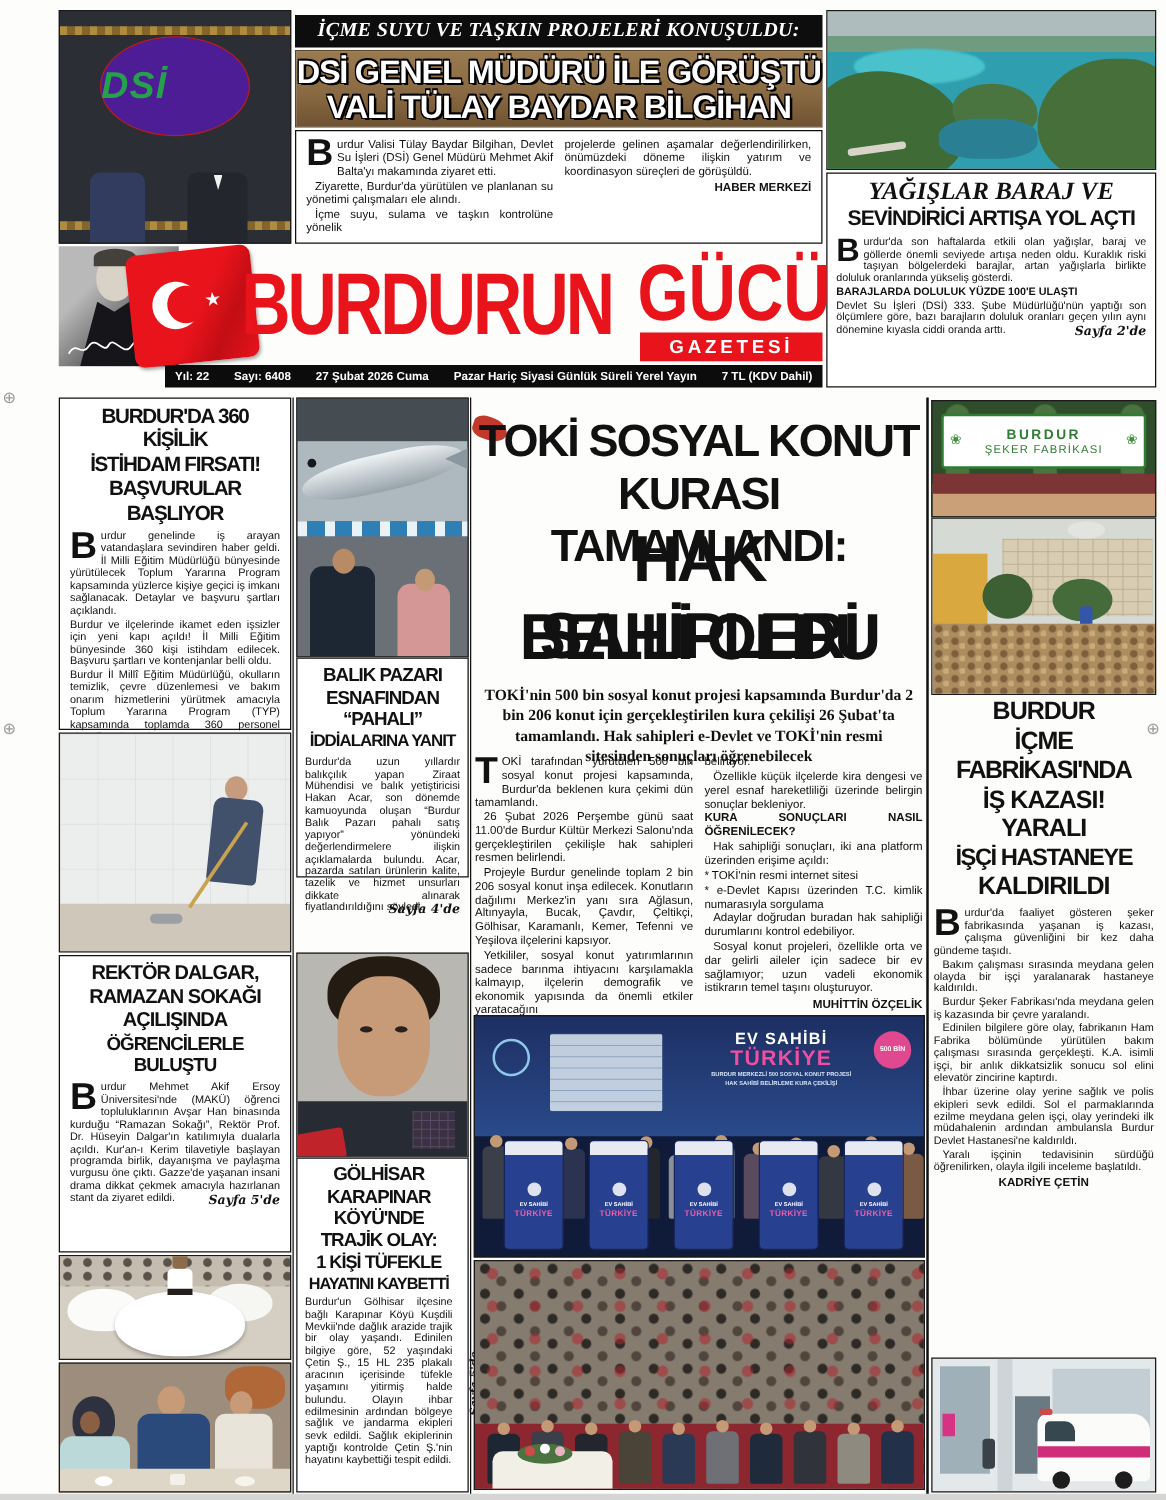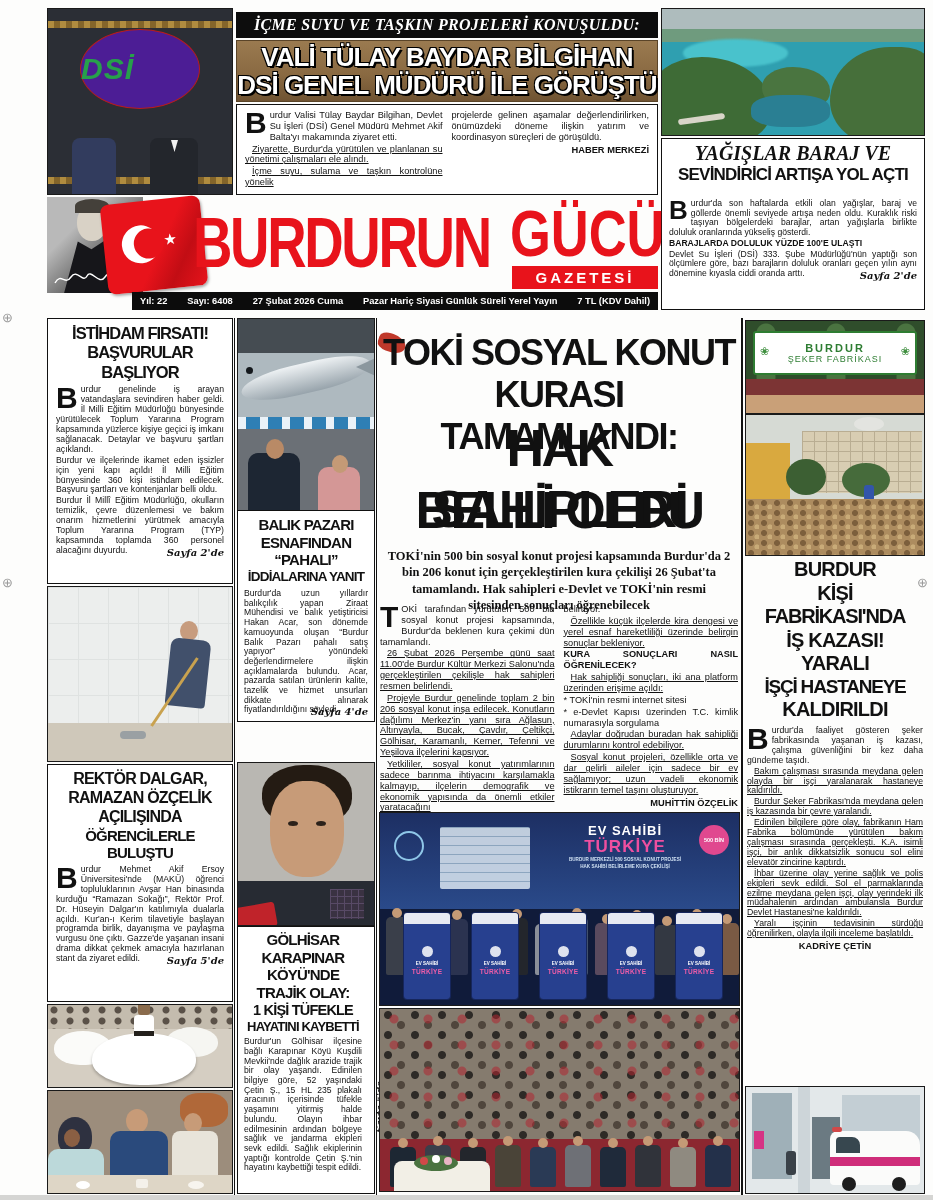--- a/index.html
+++ b/index.html
@@ -4,21 +4,21 @@
 <style>
   html,body{margin:0;padding:0;background:#e9e9e7;}
   .page{position:relative;width:933px;height:1200px;margin:0 auto;background:#fdfdfc;
         font-family:"Liberation Sans",sans-serif;color:#111;overflow:hidden;}
   .abs{position:absolute;}
   .photo{position:absolute;overflow:hidden;border:1.5px solid #1a1a1a;background:#c8c8c8;box-sizing:border-box;}
   .box{position:absolute;background:#fff;border:1.6px solid #111;box-sizing:border-box;padding:5px 8px;}
   .body{font-size:9.2px;line-height:1.18;text-align:justify;margin:0 0 1px 0;}
   .sm{font-size:8.7px;line-height:1.14;}
   .xs{font-size:8.6px;line-height:1.13;}
-  .ind{text-indent:7px;text-decoration:underline;}
+  .ind{text-indent:7px;}
   .dropcap{float:left;font-size:30px;line-height:24px;font-weight:bold;margin:1px 3px 0 0;}
   .hl{font-weight:bold;text-align:center;letter-spacing:-0.8px;line-height:1.18;margin:0;}
   .pageref{font-family:"DejaVu Serif",serif;font-style:italic;font-weight:bold;font-size:10px;
            text-align:right;margin-top:-10px;}
   .byline{font-weight:bold;text-align:right;font-size:9.3px;margin-top:2px;}
   .subh{font-weight:bold;}
   .vsep{position:absolute;width:1.5px;background:#111;}
   .regmark{position:absolute;color:#9b9b9b;font-size:13px;line-height:13px;}
   .serifital{font-family:"Liberation Serif",serif;font-style:italic;font-weight:bold;}
   
@@ -74,22 +74,22 @@
     <div class="abs" style="left:118px;bottom:17px;width:16px;height:18px;border-radius:50%;background:#caa183"></div>
     <div class="abs" style="left:102px;bottom:0;width:48px;height:56px;border-radius:8px 8px 0 0;background:#23262c"></div>
     <div class="abs" style="left:123px;bottom:42px;width:7px;height:12px;background:#f2f2f2;clip-path:polygon(50% 100%,0 0,100% 0)"></div>
   </div>
 
   <div class="kickerbar">
     <span class="serifital">İÇME SUYU VE TAŞKIN PROJELERİ KONUŞULDU:</span>
   </div>
 
   <div class="band">
+    <div>DSİ GENEL MÜDÜRÜ İLE GÖRÜŞTÜ</div>
     <div>VALİ TÜLAY BAYDAR BİLGİHAN</div>
-    <div>DSİ GENEL MÜDÜRÜ İLE GÖRÜŞTÜ</div>
   </div>
 
   <div class="box" style="left:236px;top:104px;width:422px;height:91px">
     <div class="twocol">
       <div>
         <p class="body"><span class="dropcap">B</span><span>urdur Valisi Tülay Baydar Bilgihan, Devlet Su İşleri (DSİ) Genel Müdürü Mehmet Akif Balta'yı makamında ziyaret etti.</span></p>
         <p class="body ind">Ziyarette, Burdur'da yürütülen ve planlanan su yönetimi çalışmaları ele alındı.</p>
         <p class="body ind">İçme suyu, sulama ve taşkın kontrolüne yönelik</p>
       </div>
       <div>
@@ -103,21 +103,21 @@
     <div class="abs" style="left:8%;top:24%;width:40%;height:22%;background:#49c2cc;border-radius:50%;filter:blur(1px)"></div>
     <div class="abs" style="left:-12px;top:38%;width:46%;height:70%;background:#3e6b36;border-radius:45% 60% 40% 30%"></div>
     <div class="abs" style="right:-16px;top:30%;width:42%;height:78%;background:#466f3a;border-radius:55% 35% 30% 45%"></div>
     <div class="abs" style="left:38%;top:46%;width:26%;height:34%;background:#4a7540;border-radius:50% 60% 45% 55%"></div>
     <div class="abs" style="left:34%;bottom:6%;width:30%;height:26%;background:#2a7f93;border-radius:40%"></div>
     <div class="abs" style="left:6%;bottom:10%;width:18%;height:6px;background:#d8d5c8;border-radius:3px;transform:rotate(-8deg)"></div>
   </div>
 
   <div class="box" style="left:661px;top:138px;width:264px;height:172px;padding:3px 7px">
     <div class="serifital" style="text-align:center;font-size:20px">YAĞIŞLAR BARAJ VE</div>
-    <div class="hl" style="font-size:17px;margin-bottom:14px">SEVİNDİRİCİ ARTIŞA YOL AÇTI</div>
+    <div class="hl" style="font-size:17px;margin-bottom:4px">SEVİNDİRİCİ ARTIŞA YOL AÇTI</div>
     <p class="body xs"><span class="dropcap" style="font-size:26px;line-height:21px">B</span><span>urdur'da son haftalarda etkili olan yağışlar, baraj ve göllerde önemli seviyede artışa neden oldu. Kuraklık riski taşıyan bölgelerdeki barajlar, artan yağışlarla birlikte doluluk oranlarında yükseliş gösterdi.</span></p>
     <p class="body xs subh">BARAJLARDA DOLULUK YÜZDE 100'E ULAŞTI</p>
     <p class="body xs">Devlet Su İşleri (DSİ) 333. Şube Müdürlüğü'nün yaptığı son ölçümlere göre, bazı barajların doluluk oranları geçen yılın aynı dönemine kıyasla ciddi oranda arttı.</p>
     <div class="pageref">Sayfa 2'de</div>
   </div>
 
   <div class="abs" style="left:47px;top:197px;width:96px;height:96px;background:linear-gradient(135deg,#b9b9b9 0 30%,#6a6a6a 60%,#262626);overflow:hidden">
     <div class="abs" style="left:30px;top:8px;width:30px;height:36px;border-radius:48%;background:#d9d2c6"></div>
     <div class="abs" style="left:28px;top:2px;width:34px;height:14px;border-radius:50% 50% 0 0;background:#44403a"></div>
     <div class="abs" style="left:8px;top:40px;width:76px;height:56px;background:#16161a;clip-path:polygon(12% 100%,30% 8%,48% 22%,66% 6%,92% 100%)"></div>
@@ -139,39 +139,40 @@
     <span>27 Şubat 2026 Cuma</span>
     <span>Pazar Hariç Siyasi Günlük Süreli Yerel Yayın</span>
     <span>7 TL (KDV Dahil)</span>
   </div>
 
   <div class="vsep" style="left:233.5px;top:318px;height:878px"></div>
   <div class="vsep" style="left:375.5px;top:318px;height:878px"></div>
   <div class="vsep" style="left:741px;top:318px;height:878px;width:2px"></div>
 
   <div class="box" style="left:47px;top:318px;width:186px;height:266px">
+    <div class="hl" style="font-size:16.5px;letter-spacing:-1px">BURDUR'DA 360 KİŞİLİK</div>
     <div class="hl" style="font-size:16.5px;letter-spacing:-1px">İSTİHDAM FIRSATI!</div>
     <div class="hl" style="font-size:16.5px;letter-spacing:-1px;margin-bottom:3px">BAŞVURULAR BAŞLIYOR</div>
     <p class="body sm"><span class="dropcap">B</span><span>urdur genelinde iş arayan vatandaşlara sevindiren haber geldi. İl Milli Eğitim Müdürlüğü bünyesinde yürütülecek Toplum Yararına Program kapsamında yüzlerce kişiye geçici iş imkanı sağlanacak. Detaylar ve başvuru şartları açıklandı.</span></p>
     <p class="body sm">Burdur ve ilçelerinde ikamet eden işsizler için yeni kapı açıldı! İl Milli Eğitim bünyesinde 360 kişi istihdam edilecek. Başvuru şartları ve kontenjanlar belli oldu.</p>
     <p class="body sm">Burdur İl Millî Eğitim Müdürlüğü, okulların temizlik, çevre düzenlemesi ve bakım onarım hizmetlerini yürütmek amacıyla Toplum Yararına Program (TYP) kapsamında toplamda 360 personel alacağını duyurdu.</p>
     <div class="pageref">Sayfa 2'de</div>
   </div>
 
   <div class="photo" style="left:47px;top:586px;width:186px;height:176px;background:#eceeed;background-image:linear-gradient(#dfe2e1 1px,transparent 1px),linear-gradient(90deg,#dfe2e1 1px,transparent 1px);background-size:30px 36px">
     <div class="abs" style="left:0;bottom:0;width:100%;height:38px;background:#cfc8ba"></div>
     <div class="abs" style="right:34px;top:34px;width:18px;height:20px;border-radius:50%;background:#c79c7e"></div>
     <div class="abs" style="right:24px;top:52px;width:40px;height:68px;border-radius:8px 8px 4px 4px;background:#41506b;transform:rotate(6deg)"></div>
     <div class="abs" style="right:56px;top:64px;width:3px;height:82px;background:#c9a24f;transform:rotate(34deg)"></div>
     <div class="abs" style="right:86px;bottom:22px;width:26px;height:8px;border-radius:4px;background:#9aa0a3"></div>
   </div>
 
   <div class="box" style="left:47px;top:764px;width:186px;height:238px">
     <div class="hl" style="font-size:16px">REKTÖR DALGAR,</div>
-    <div class="hl" style="font-size:16px">RAMAZAN ÖZÇELİK</div>
+    <div class="hl" style="font-size:16px">RAMAZAN SOKAĞI</div>
     <div class="hl" style="font-size:16px">AÇILIŞINDA</div>
     <div class="hl" style="font-size:15px;margin-bottom:3px">ÖĞRENCİLERLE BULUŞTU</div>
     <p class="body sm"><span class="dropcap">B</span><span>urdur Mehmet Akif Ersoy Üniversitesi'nde (MAKÜ) öğrenci topluluklarının Avşar Han binasında kurduğu “Ramazan Sokağı”, Rektör Prof. Dr. Hüseyin Dalgar'ın katılımıyla dualarla açıldı. Kur'an-ı Kerim tilavetiyle başlayan programda birlik, dayanışma ve paylaşma vurgusu öne çıktı. Gazze'de yaşanan insani drama dikkat çekmek amacıyla hazırlanan stant da ziyaret edildi.</span></p>
     <div class="pageref">Sayfa 5'de</div>
   </div>
 
   <div class="photo" style="left:47px;top:1004px;width:186px;height:84px;background:#d5cec2">
     <div class="abs" style="left:0;top:0;width:100%;height:24px;background-color:#c4bcae;background-image:radial-gradient(circle at 6px 5px,#5a5148 3px,transparent 4px);background-size:16px 11px"></div>
     <div class="abs" style="left:6px;top:26px;width:58px;height:34px;border-radius:50% 50% 45% 45%;background:#fbfbf9"></div>
     <div class="abs" style="left:118px;top:22px;width:52px;height:30px;border-radius:50% 50% 45% 45%;background:#f6f6f2"></div>
@@ -202,21 +203,21 @@
     <div class="abs" style="left:2px;top:44px;width:132px;height:30px;border-radius:50%/62%;transform:rotate(-13deg);background:linear-gradient(180deg,#eef2f4,#97a3ab)"></div>
     <div class="abs" style="left:8px;top:48px;width:7px;height:7px;border-radius:50%;background:#14181c"></div>
     <div class="abs" style="right:-4px;top:38px;width:22px;height:20px;background:#8b979e;clip-path:polygon(0 50%,100% 0,100% 100%)"></div>
     <div class="abs" style="left:0;top:98px;width:100%;height:12px;background:#2e7fb5;background-image:repeating-linear-gradient(90deg,#eaf2f8 0 8px,transparent 8px 22px)"></div>
     <div class="abs" style="left:10px;bottom:0;width:52px;height:72px;border-radius:10px 10px 0 0;background:#1d2633"></div>
     <div class="abs" style="left:28px;bottom:66px;width:18px;height:20px;border-radius:50%;background:#b98a66"></div>
     <div class="abs" style="right:14px;bottom:0;width:42px;height:58px;border-radius:10px 10px 0 0;background:#d49796"></div>
     <div class="abs" style="right:26px;bottom:52px;width:16px;height:18px;border-radius:50%;background:#c49a76"></div>
   </div>
 
-  <div class="box" style="left:237px;top:510px;width:138px;height:212px;padding:5px 6px">
+  <div class="box" style="left:237px;top:526px;width:138px;height:176px;padding:5px 6px">
     <div class="hl" style="font-size:15px">BALIK PAZARI</div>
     <div class="hl" style="font-size:15px">ESNAFINDAN</div>
     <div class="hl" style="font-size:15px">“PAHALI”</div>
     <div class="hl" style="font-size:13.5px;margin-bottom:4px">İDDİALARINA YANIT</div>
     <p class="body xs">Burdur'da uzun yıllardır balıkçılık yapan Ziraat Mühendisi ve balık yetiştiricisi Hakan Acar, son dönemde kamuoyunda oluşan “Burdur Balık Pazarı pahalı satış yapıyor” yönündeki değerlendirmelere ilişkin açıklamalarda bulundu. Acar, pazarda satılan ürünlerin kalite, tazelik ve hizmet unsurları dikkate alınarak fiyatlandırıldığını söyledi.</p>
     <div class="pageref">Sayfa 4'de</div>
   </div>
 
   <div class="photo" style="left:237px;top:762px;width:138px;height:164px;background:#b9b7b2">
     <div class="abs" style="left:24px;top:2px;width:90px;height:62px;border-radius:46%;background:#241b13"></div>
@@ -356,21 +357,21 @@
     <div class="abs" style="left:0;top:28px;width:44px;height:58px;background:#d9a93f"></div>
     <div class="abs" style="left:40px;top:44px;width:40px;height:36px;border-radius:50%;background:#3c5f33"></div>
     <div class="abs" style="left:96px;top:48px;width:48px;height:34px;border-radius:50%;background:#466b3b"></div>
     <div class="abs" style="left:108px;top:2px;width:30px;height:14px;border-radius:50%;background:#e6e6e2;opacity:.8"></div>
     <div class="abs" style="left:118px;bottom:54px;width:10px;height:16px;background:#3355aa;border-radius:3px"></div>
     <div class="abs" style="left:0;bottom:0;width:100%;height:56px;background-color:#ad8c5f;background-image:radial-gradient(circle at 5px 4px,#7c5f3c 2.6px,transparent 3.4px),radial-gradient(circle at 11px 8px,#c9ab78 2.2px,transparent 3px);background-size:13px 10px"></div>
   </div>
 
   <div class="abs" style="left:747px;top:558px;width:176px">
     <div class="hl" style="font-size:20px;line-height:1.18">BURDUR</div>
-    <div class="hl" style="font-size:20px;line-height:1.18">KİŞİ</div>
+    <div class="hl" style="font-size:20px;line-height:1.18">İÇME</div>
     <div class="hl" style="font-size:20px;line-height:1.18;letter-spacing:-1.2px">FABRİKASI'NDA</div>
     <div class="hl" style="font-size:20px;line-height:1.18">İŞ KAZASI!</div>
     <div class="hl" style="font-size:20px;line-height:1.18">YARALI</div>
     <div class="hl" style="font-size:19px;line-height:1.18;letter-spacing:-1.2px">İŞÇİ HASTANEYE</div>
     <div class="hl" style="font-size:20px;line-height:1.18">KALDIRILDI</div>
   </div>
   <div class="abs" style="left:747px;top:726px;width:176px">
     <p class="body sm"><span class="dropcap">B</span><span>urdur'da faaliyet gösteren şeker fabrikasında yaşanan iş kazası, çalışma güvenliğini bir kez daha gündeme taşıdı.</span></p>
     <p class="body sm ind">Bakım çalışması sırasında meydana gelen olayda bir işçi yaralanarak hastaneye kaldırıldı.</p>
     <p class="body sm ind">Burdur Şeker Fabrikası'nda meydana gelen iş kazasında bir çevre yaralandı.</p>

